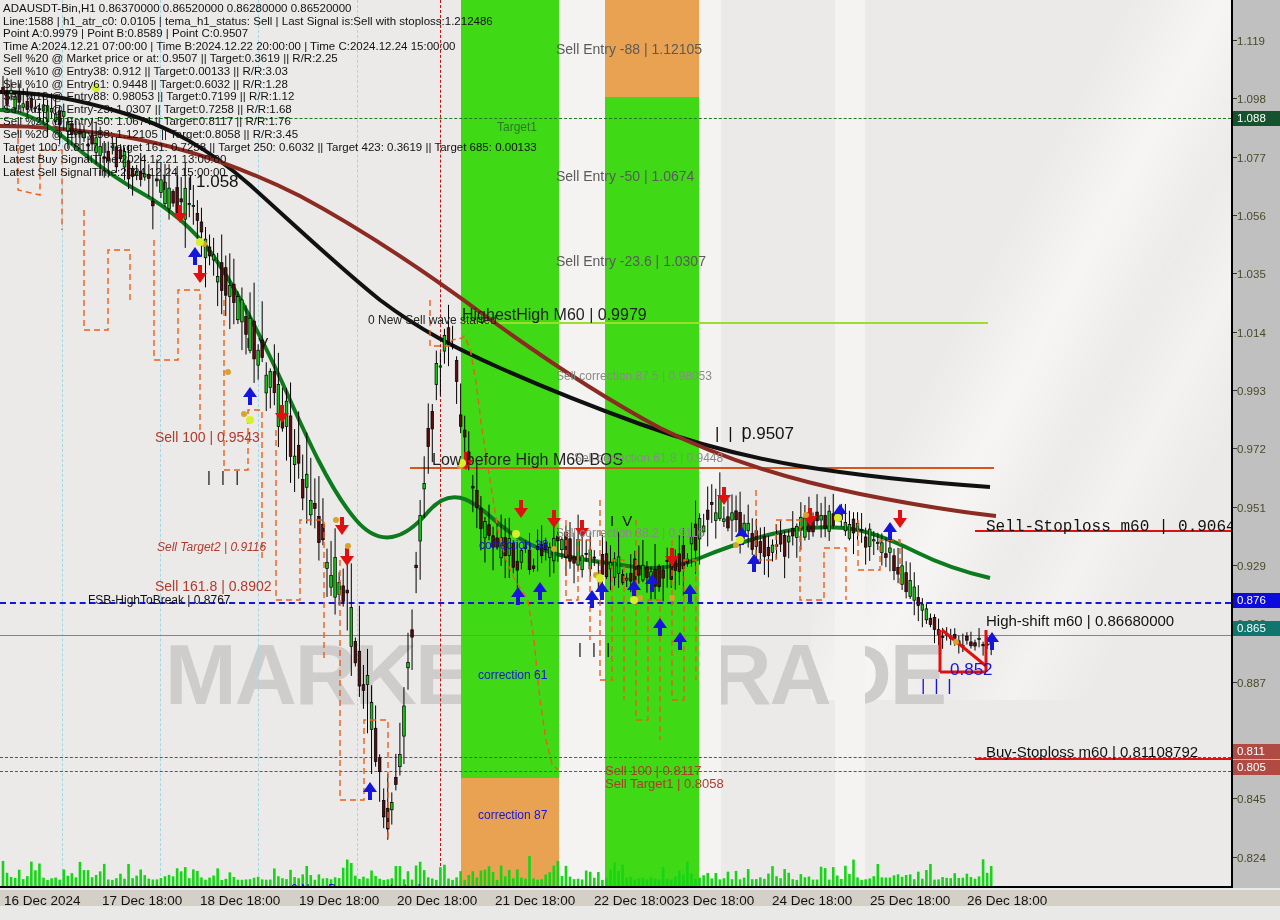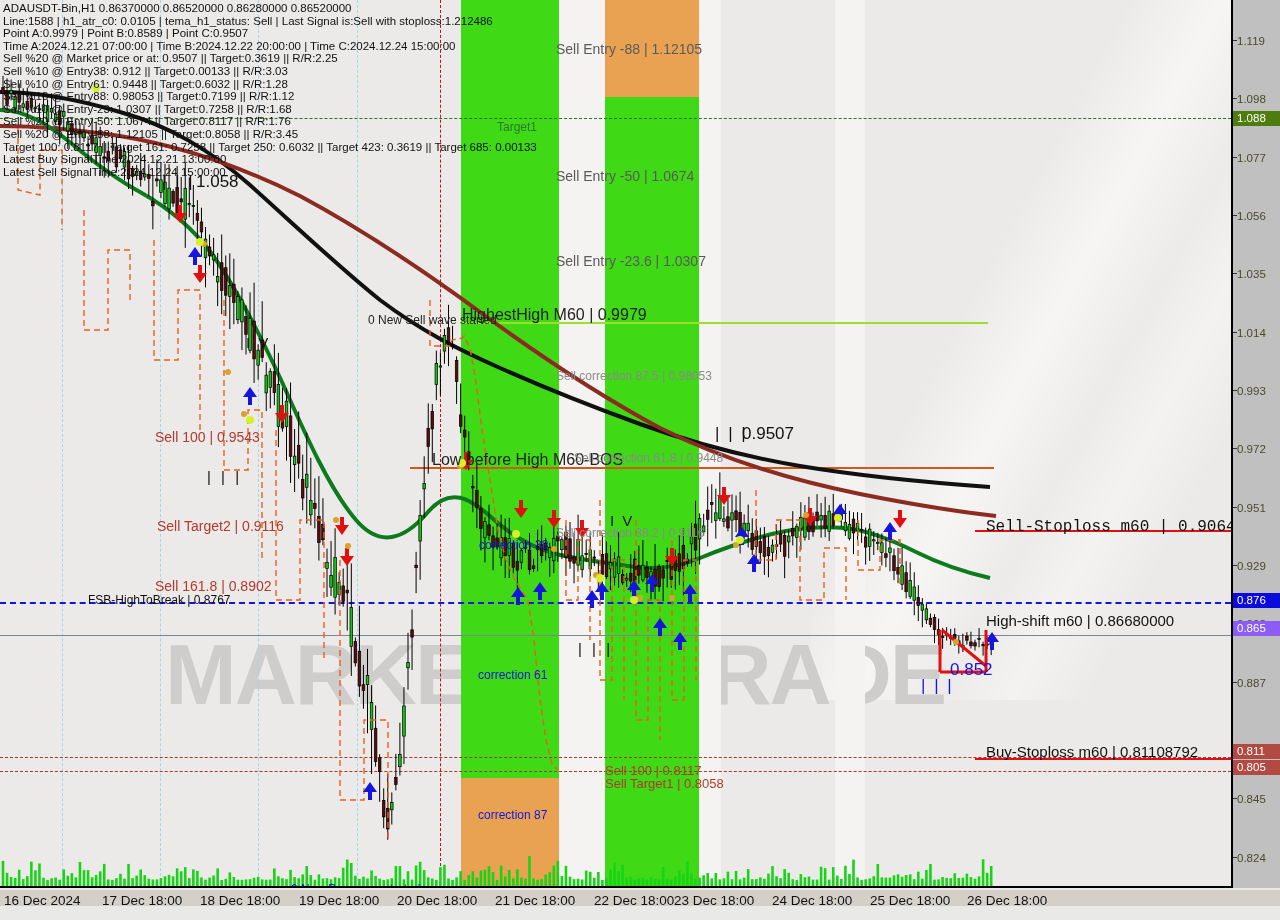--- a/index.html
+++ b/index.html
@@ -1016,21 +1016,21 @@
         <div class="anno" style="left: 556px; top: 168px; color: rgb(90, 90, 90); font-size: 14px;">Sell Entry -50 | 1.0674</div>
         <div class="anno" style="left: 556px; top: 253px; color: rgb(90, 90, 90); font-size: 14px;">Sell Entry -23.6 | 1.0307</div>
         <div class="anno" style="left: 368px; top: 313px; color: rgb(34, 34, 34); font-size: 12px;">0 New Sell wave started</div>
         <div class="anno" style="left: 462px; top: 306px; color: rgb(34, 34, 34); font-size: 16px;">HighestHigh  M60 | 0.9979</div>
         <div class="anno" style="left: 556px; top: 369px; color: rgb(138, 138, 138); font-size: 12px;">Sell correction 87.5 | 0.98053</div>
         <div class="anno" style="left: 742px; top: 424px; color: rgb(17, 17, 17); font-size: 17px;">0.9507</div>
         <div class="anno" style="left: 196px; top: 172px; color: rgb(17, 17, 17); font-size: 17px;">1.058</div>
         <div class="anno" style="left: 432px; top: 451px; color: rgb(34, 34, 34); font-size: 16px;">Low before High  M60-BOS</div>
         <div class="anno" style="left: 574px; top: 451px; color: rgb(138, 138, 138); font-size: 12px;">Sell correction 61.8 | 0.9448</div>
         <div class="anno" style="left: 155px; top: 429px; color: rgb(176, 58, 46); font-size: 14px;">Sell 100 | 0.9543</div>
-        <div class="anno" style="left: 157px; top: 518px; color: rgb(176, 58, 46); font-size: 14px;">Sell Target2 | 0.9116</div>
+        <div class="anno" style="left: 157px; top: 540px; color: rgb(176, 58, 46); font-size: 12px; font-style: italic;">Sell Target2 | 0.9116</div>
         <div class="anno" style="left: 155px; top: 578px; color: rgb(176, 58, 46); font-size: 14px;">Sell 161.8 | 0.8902</div>
         <div class="anno" style="left: 88px; top: 593px; color: rgb(17, 17, 17); font-size: 12px;">FSB-HighToBreak | 0.8767</div>
         <div class="anno" style="left: 479px; top: 538px; color: rgb(21, 21, 221); font-size: 12px;">correction 38</div>
         <div class="anno" style="left: 556px; top: 526px; color: rgb(138, 138, 138); font-size: 12px;">Sell correction 38.2 | 0.9116</div>
         <div class="anno" style="left: 478px; top: 668px; color: rgb(21, 21, 221); font-size: 12px;">correction 61</div>
         <div class="anno" style="left: 478px; top: 808px; color: rgb(21, 21, 221); font-size: 12px;">correction 87</div>
         <div class="anno" style="left: 986px; top: 518px; color: rgb(17, 17, 17); font-size: 16px; font-family: Liberation Mono, monospace;">Sell-Stoploss m60 | 0.90641208</div>
         <div class="anno" style="left: 986px; top: 612px; color: rgb(17, 17, 17); font-size: 15px;">High-shift m60 | 0.86680000</div>
         <div class="anno" style="left: 950px; top: 660px; color: rgb(21, 21, 221); font-size: 17px;">0.852</div>
         <div class="anno" style="left: 986px; top: 743px; color: rgb(17, 17, 17); font-size: 15px;">Buy-Stoploss m60 | 0.81108792</div>
@@ -1066,23 +1066,23 @@
       <div class="ytick" style="top: 267px;"><span class="dash"></span><span>1.035</span></div>
       <div class="ytick" style="top: 326px;"><span class="dash"></span><span>1.014</span></div>
       <div class="ytick" style="top: 384px;"><span class="dash"></span><span>0.993</span></div>
       <div class="ytick" style="top: 442px;"><span class="dash"></span><span>0.972</span></div>
       <div class="ytick" style="top: 501px;"><span class="dash"></span><span>0.951</span></div>
       <div class="ytick" style="top: 559px;"><span class="dash"></span><span>0.929</span></div>
       <div class="ytick" style="top: 617px;"><span class="dash"></span><span>0.908</span></div>
       <div class="ytick" style="top: 676px;"><span class="dash"></span><span>0.887</span></div>
       <div class="ytick" style="top: 792px;"><span class="dash"></span><span>0.845</span></div>
       <div class="ytick" style="top: 851px;"><span class="dash"></span><span>0.824</span></div>
-      <div class="ylabel-box" style="top: 111px; background: #4d7c0f; color: rgb(255, 255, 255);">1.088</div>
+      <div class="ylabel-box" style="top: 111px; background: #14532d; color: rgb(255, 255, 255);">1.088</div>
       <div class="ylabel-box" style="top: 593px; background: rgb(11, 11, 221); color: rgb(255, 255, 255);">0.876</div>
-      <div class="ylabel-box" style="top: 621px; background: #8b5cf6; color: rgb(255, 255, 255);">0.865</div>
+      <div class="ylabel-box" style="top: 621px; background: #0f766e; color: rgb(255, 255, 255);">0.865</div>
       <div class="ylabel-box" style="top: 744px; background: rgb(176, 74, 66); color: rgb(255, 255, 255);">0.811</div>
       <div class="ylabel-box" style="top: 760px; background: rgb(176, 74, 66); color: rgb(255, 255, 255);">0.805</div>
     </div>
 
   <div id="xaxis">
       <div class="xtick" style="left: 4px;">16 Dec 2024</div>
       <div class="xtick" style="left: 102px;">17 Dec 18:00</div>
       <div class="xtick" style="left: 200px;">18 Dec 18:00</div>
       <div class="xtick" style="left: 299px;">19 Dec 18:00</div>
       <div class="xtick" style="left: 397px;">20 Dec 18:00</div>

